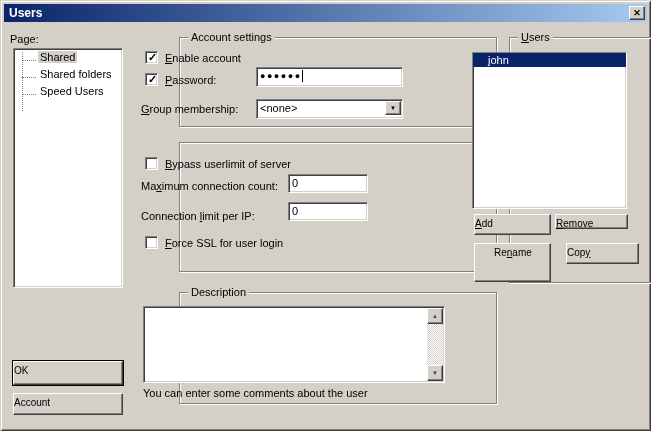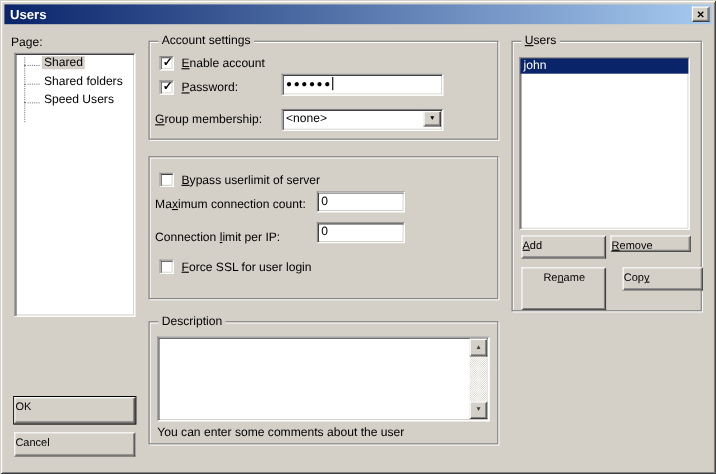--- a/index.html
+++ b/index.html
@@ -20,20 +20,21 @@
   .close-btn {
     position:absolute; right:2px; top:2px; width:16px; height:14px;
     background:var(--face); border:1px solid; border-color:#ffffff #404040 #404040 #ffffff;
     box-shadow: inset -1px -1px 0 #808080, inset 1px 1px 0 #d4d0c8;
     color:#000; font-weight:bold; font-size:9px; line-height:12px; text-align:center; cursor:default;
   }
   .lbl { position:absolute; white-space:nowrap; font-size:11px; }
   .groupbox {
     position:absolute; border:1px solid #808080;
     box-shadow: inset 1px 1px 0 #ffffff, 1px 1px 0 #ffffff;
+    margin-left: 44px;
   }
   .grouptitle {
     position:absolute; top:-7px; left:8px; background:var(--face);
     padding:0 3px; font-size:11px; line-height:13px; white-space:nowrap;
   }
   .sunken {
     background:var(--field); border:1px solid; border-color:#808080 #ffffff #ffffff #808080;
     box-shadow: inset 1px 1px 0 #404040, inset -1px -1px 0 #d4d0c8;
   }
   .btn {
@@ -62,21 +63,21 @@
     background:var(--face); border:1px solid; border-color:#ffffff #404040 #404040 #ffffff;
     box-shadow: inset -1px -1px 0 #808080, inset 1px 1px 0 #d4d0c8;
     text-align:center; font-size:6px; line-height:13px; color:#000;
   }
   .listbox { position:absolute; overflow:hidden; }
   .tree-row { position:absolute; left:8px; right:2px; height:16px; white-space:nowrap; }
   .tree-dash { display:inline-block; width:14px; height:8px; border-bottom:1px dotted #808080; margin-right:2px; }
   .tree-vline { position:absolute; left:8px; top:3px; height:59px; width:0; border-left:1px dotted #808080; }
   .tree-label { padding:0 2px; font-size:11px; }
   .tree-label.selected { background:var(--face); }
-  .list-row { height:14px; padding:0 3px; font-size:11px; line-height:14px; white-space:nowrap; }
+  .list-row { height:14px; padding:0 15px; font-size:11px; line-height:14px; white-space:nowrap; }
   .list-row.selected { background:var(--selection); color:#fff; }
   .scrollbar {
     position:absolute; top:1px; right:1px; bottom:1px; width:16px;
     background-image:
       linear-gradient(45deg, var(--face) 25%, transparent 25%, transparent 75%, var(--face) 75%),
       linear-gradient(45deg, var(--face) 25%, #ffffff 25%, #ffffff 75%, var(--face) 75%);
     background-size:2px 2px; background-position:0 0, 1px 1px;
   }
   .scroll-btn {
     position:absolute; left:0; width:16px; height:16px;
@@ -106,21 +107,21 @@
     </div>
     <div class="tree-row" style="top:19px;">
       <span class="tree-dash"></span><span class="tree-label">Shared folders</span>
     </div>
     <div class="tree-row" style="top:36px;">
       <span class="tree-dash"></span><span class="tree-label">Speed Users</span>
     </div>
   </div>
 
   <div class="btn default" style="left:13px; top:361px; width:110px; height:24px;">OK</div>
-  <div class="btn" style="left:13px; top:393px; width:110px; height:22px;">Cancel</div>
+  <div class="btn" style="left:13px; top:393px; width:110px; height:22px;">Account</div>
 
   <div class="groupbox" style="left:135px; top:37px; width:318px; height:90px;">
     <div class="grouptitle">Account settings</div>
   </div>
   <div class="checkbox" style="left:145px; top:51px;">
     <span class="glyph">✓</span>
   </div>
   <div class="lbl" style="left:165px; top:52px;"><u>E</u>nable account</div>
   <div class="checkbox" style="left:145px; top:73px;">
     <span class="glyph">✓</span>

